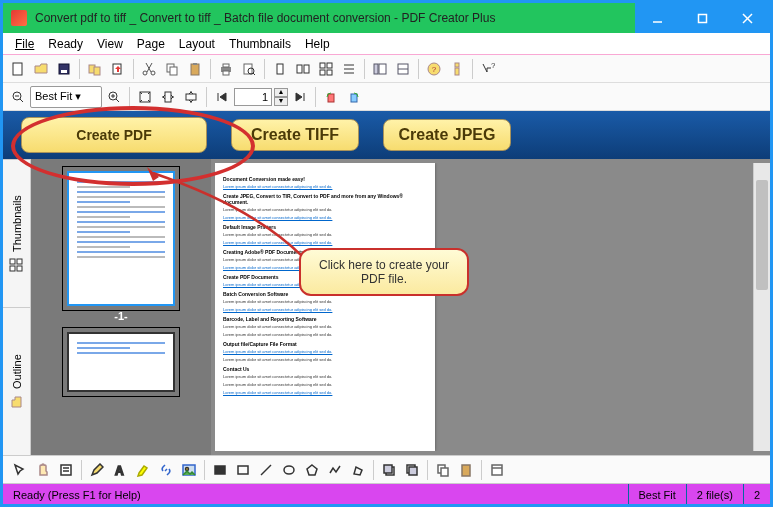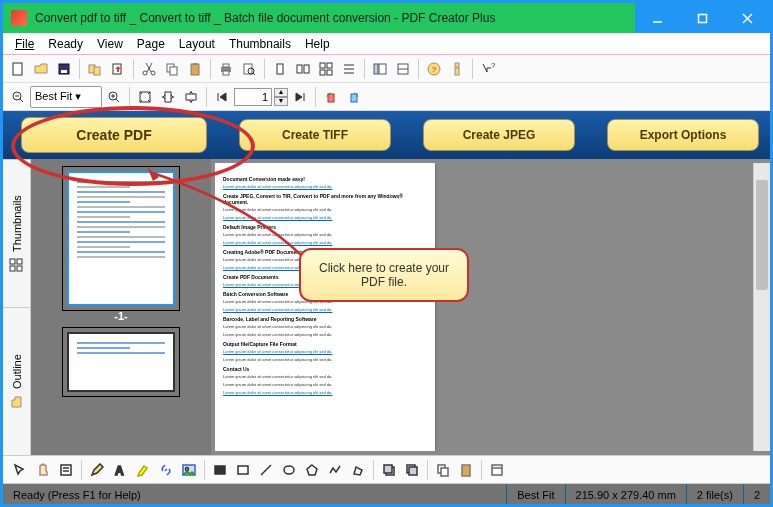--- a/index.html
+++ b/index.html
@@ -15,22 +15,22 @@
   .menubar { height: 22px; display: flex; align-items: center; padding: 0 6px; border-bottom: 1px solid #f9a8d4; gap: 2px; }
   .menubar .menu-item { padding: 2px 6px; cursor: default; }
   .menubar .menu-item span.ul { text-decoration: underline; }
   .toolbar1, .toolbar2 { height: 28px; display: flex; align-items: center; padding: 2px 4px; gap: 1px; border-bottom: 1px solid #ddd; background: #fafafa; }
   .tb-sep { width: 1px; height: 20px; background: #ccc; margin: 0 3px; }
   .tb-btn { width: 22px; height: 22px; display: flex; align-items: center; justify-content: center; border: 1px solid transparent; border-radius: 2px; }
   .tb-btn svg { width: 14px; height: 14px; }
   .page-input { width: 38px; height: 18px; border: 1px solid #999; text-align: right; padding: 0 3px; font-size: 11px; }
   .spin-btns { display: flex; flex-direction: column; margin-left: 1px; }
   .spin-btn { width: 14px; height: 9px; border: 1px solid #999; background: #eee; font-size: 7px; line-height: 6px; text-align: center; }
-  .action-bar { background: linear-gradient(#1a5ba8,#0d3d78); height: 48px; display: flex; align-items: center; padding: 0 18px; gap: 32px; }
-  .action-btn { flex: 0 0 auto; width: 152px; height: 32px; border-radius: 8px; background: linear-gradient(#fff2a8,#f7dc6f); border: 1px solid #a8925a; display: flex; align-items: center; justify-content: center; font-weight: bold; font-size: 12px; color: #4a3a08; cursor: pointer; }
+  .action-bar { background: linear-gradient(#1a5ba8,#0d3d78); height: 48px; display: flex; align-items: center; padding: 0 18px; gap: 24px; }
+  .action-btn { flex: 0 0 auto; width: 128px; height: 32px; border-radius: 8px; background: linear-gradient(#fff2a8,#f7dc6f); border: 1px solid #a8925a; display: flex; align-items: center; justify-content: center; font-weight: bold; font-size: 16px; color: #4a3a08; cursor: pointer; }
   .action-btn.primary { width: 186px; height: 36px; font-size: 14px; }
   .workspace { display: flex; height: 296px; background: #8a8a8a; }
   .side-tabs { width: 28px; background: #f5f5f5; display: flex; flex-direction: column; border-right: 1px solid #ccc; }
   .side-tab { flex: 1; writing-mode: vertical-rl; transform: rotate(180deg); display: flex; align-items: center; justify-content: center; gap: 6px; font-size: 11px; padding: 8px 0; border-bottom: 1px solid #ccc; cursor: pointer; }
   .side-tab svg { width: 14px; height: 14px; transform: rotate(90deg); }
   .thumb-panel { width: 180px; background: #7a7a7a; padding: 12px 8px; overflow: hidden; display: flex; flex-direction: column; gap: 10px; align-items: center; }
   .thumb-item { text-align: center; }
   .thumb-item .thumb { width: 108px; height: 135px; background: #fff; border: 2px solid #2196f3; box-shadow: 0 0 0 4px #7a7a7a, 0 0 0 5px #000; position: relative; }
   .thumb-item.page2 .thumb { height: 60px; border-color: #333; }
   .thumb .mini-lines { position: absolute; inset: 8px; }
@@ -40,24 +40,24 @@
   .thumb-label { color: #fff; margin-top: 4px; font-size: 11px; font-weight: bold; }
   .doc-area { flex: 1; background: #8a8a8a; padding: 4px 0 4px 4px; overflow: hidden; display: flex; }
   .doc-scroll { overflow: hidden; flex: 1; position: relative; }
   .doc-page { background: #fff; width: 220px; min-height: 288px; box-shadow: 0 0 3px rgba(0,0,0,0.4); padding: 10px 8px; font-size: 4px; line-height: 6px; color: #333; }
   .doc-page .h { font-weight: bold; font-size: 5px; color: #000; margin: 3px 0 2px; }
   .doc-page .link { color: #0066cc; text-decoration: underline; }
   .doc-page p { margin-bottom: 2px; }
   .scrollbar-v { width: 17px; background: #e8e8e8; border-left: 1px solid #ccc; position: relative; }
   .scrollbar-v .thumb-v { position: absolute; top: 17px; left: 2px; right: 2px; height: 110px; background: #c0c0c0; border-radius: 2px; }
   .callout-ellipse { position: absolute; left: 8px; top: 103px; width: 244px; height: 80px; border: 4px solid #d32f2f; border-radius: 50%; pointer-events: none; z-index: 50; }
-  .callout-box { position: absolute; left: 296px; top: 245px; width: 170px; height: 54px; background: linear-gradient(#fffbd6,#fbeaa0); border: 2px solid #c9302c; border-radius: 12px; display: flex; align-items: center; justify-content: center; text-align: center; font-size: 12px; color: #333; padding: 4px 8px; z-index: 50; }
+  .callout-box { position: absolute; left: 296px; top: 245px; width: 170px; height: 48px; background: linear-gradient(#fffbd6,#fbeaa0); border: 2px solid #c9302c; border-radius: 12px; display: flex; align-items: center; justify-content: center; text-align: center; font-size: 12px; color: #333; padding: 4px 8px; z-index: 50; }
   .callout-line { position: absolute; z-index: 49; pointer-events: none; }
   .bottom-toolbar { height: 28px; border-top: 1px solid #ccc; background: #fafafa; display: flex; align-items: center; padding: 2px 6px; gap: 1px; }
-  .statusbar { height: 22px; border-top: 1px solid #ccc; display: flex; align-items: center; font-size: 11px; background: #737373; }
+  .statusbar { height: 22px; border-top: 1px solid #ccc; display: flex; align-items: center; font-size: 11px; background: #d946ef; }
   .statusbar .cell { padding: 0 10px; border-left: 1px solid #0369a1; height: 100%; display: flex; align-items: center; }
   .statusbar .cell.first { border-left: none; flex: 1; }
   .shape-btn svg { stroke: #333; fill: none; stroke-width: 1.5; }
 </style>
 </head>
 <body>
 
 <div class="titlebar">
   <div class="app-icon"></div>
   <div class="title">Convert pdf to tiff _ Convert to tiff _ Batch file document conversion - PDF Creator Plus</div>
@@ -282,21 +282,20 @@
         <rect x="4" y="4" width="6" height="8" fill="#8cf" stroke="#36a"></rect>
         <path d="M7 3a4 4 0 014 4" fill="none" stroke="#3a3"></path>
       </svg>
     </div>
 </div>
 
 <div class="action-bar">
   <div class="action-btn primary">Create PDF</div>
   <div class="action-btn">Create TIFF</div>
   <div class="action-btn">Create JPEG</div>
-  <div class="action-btn">Export Options</div>
 </div>
 
 <div class="callout-ellipse"></div>
 <svg class="callout-line" style="left:130px; top:164px;" width="200" height="110">
   <path d="M20 6 Q 120 40 170 90" stroke="#c9302c" stroke-width="2.5" fill="none"></path>
   <polygon points="14,0 26,10 20,14" fill="#c9302c"></polygon>
 </svg>
 <div class="callout-box">Click here to create your PDF file.</div>
 
 <div class="workspace">
@@ -500,16 +499,15 @@
       <svg viewBox="0 0 14 14">
         <rect x="2" y="2" width="10" height="10" fill="#fff" stroke="#666"></rect>
         <line x1="2" y1="5" x2="12" y2="5" stroke="#666"></line>
       </svg>
     </div>
 </div>
 
 <div class="statusbar">
   <div class="cell first">Ready (Press F1 for Help)</div>
   <div class="cell">Best Fit</div>
-  <div class="cell">215.90 x 279.40 mm</div>
   <div class="cell">2 file(s)</div>
   <div class="cell">2</div>
 </div>
 
 </body></html>

